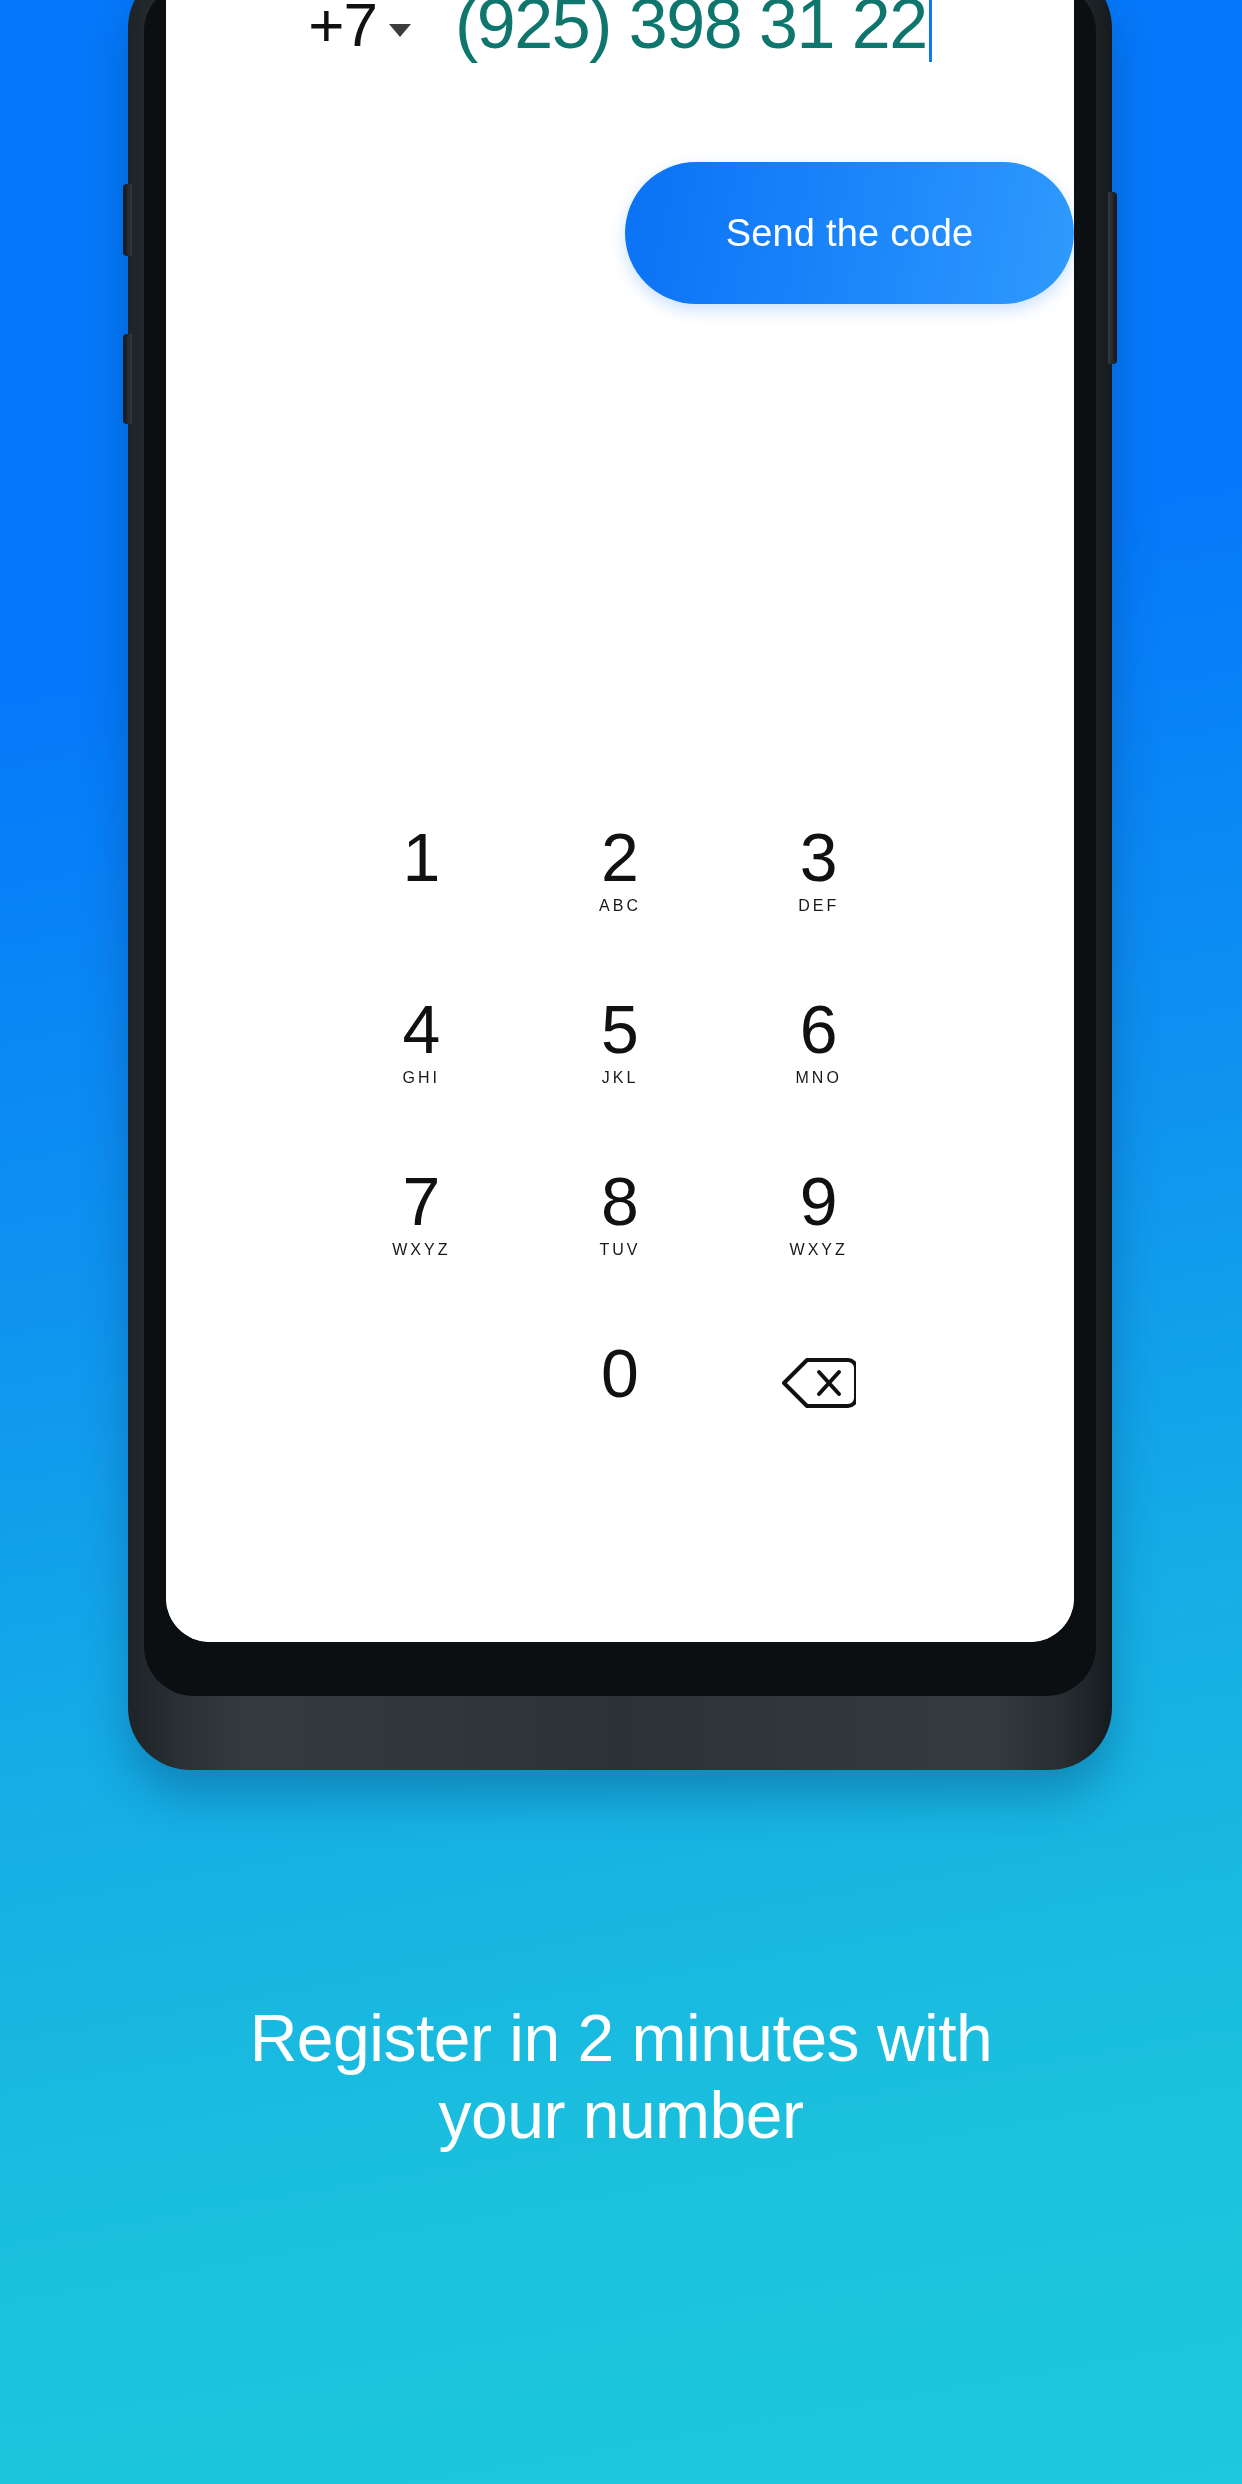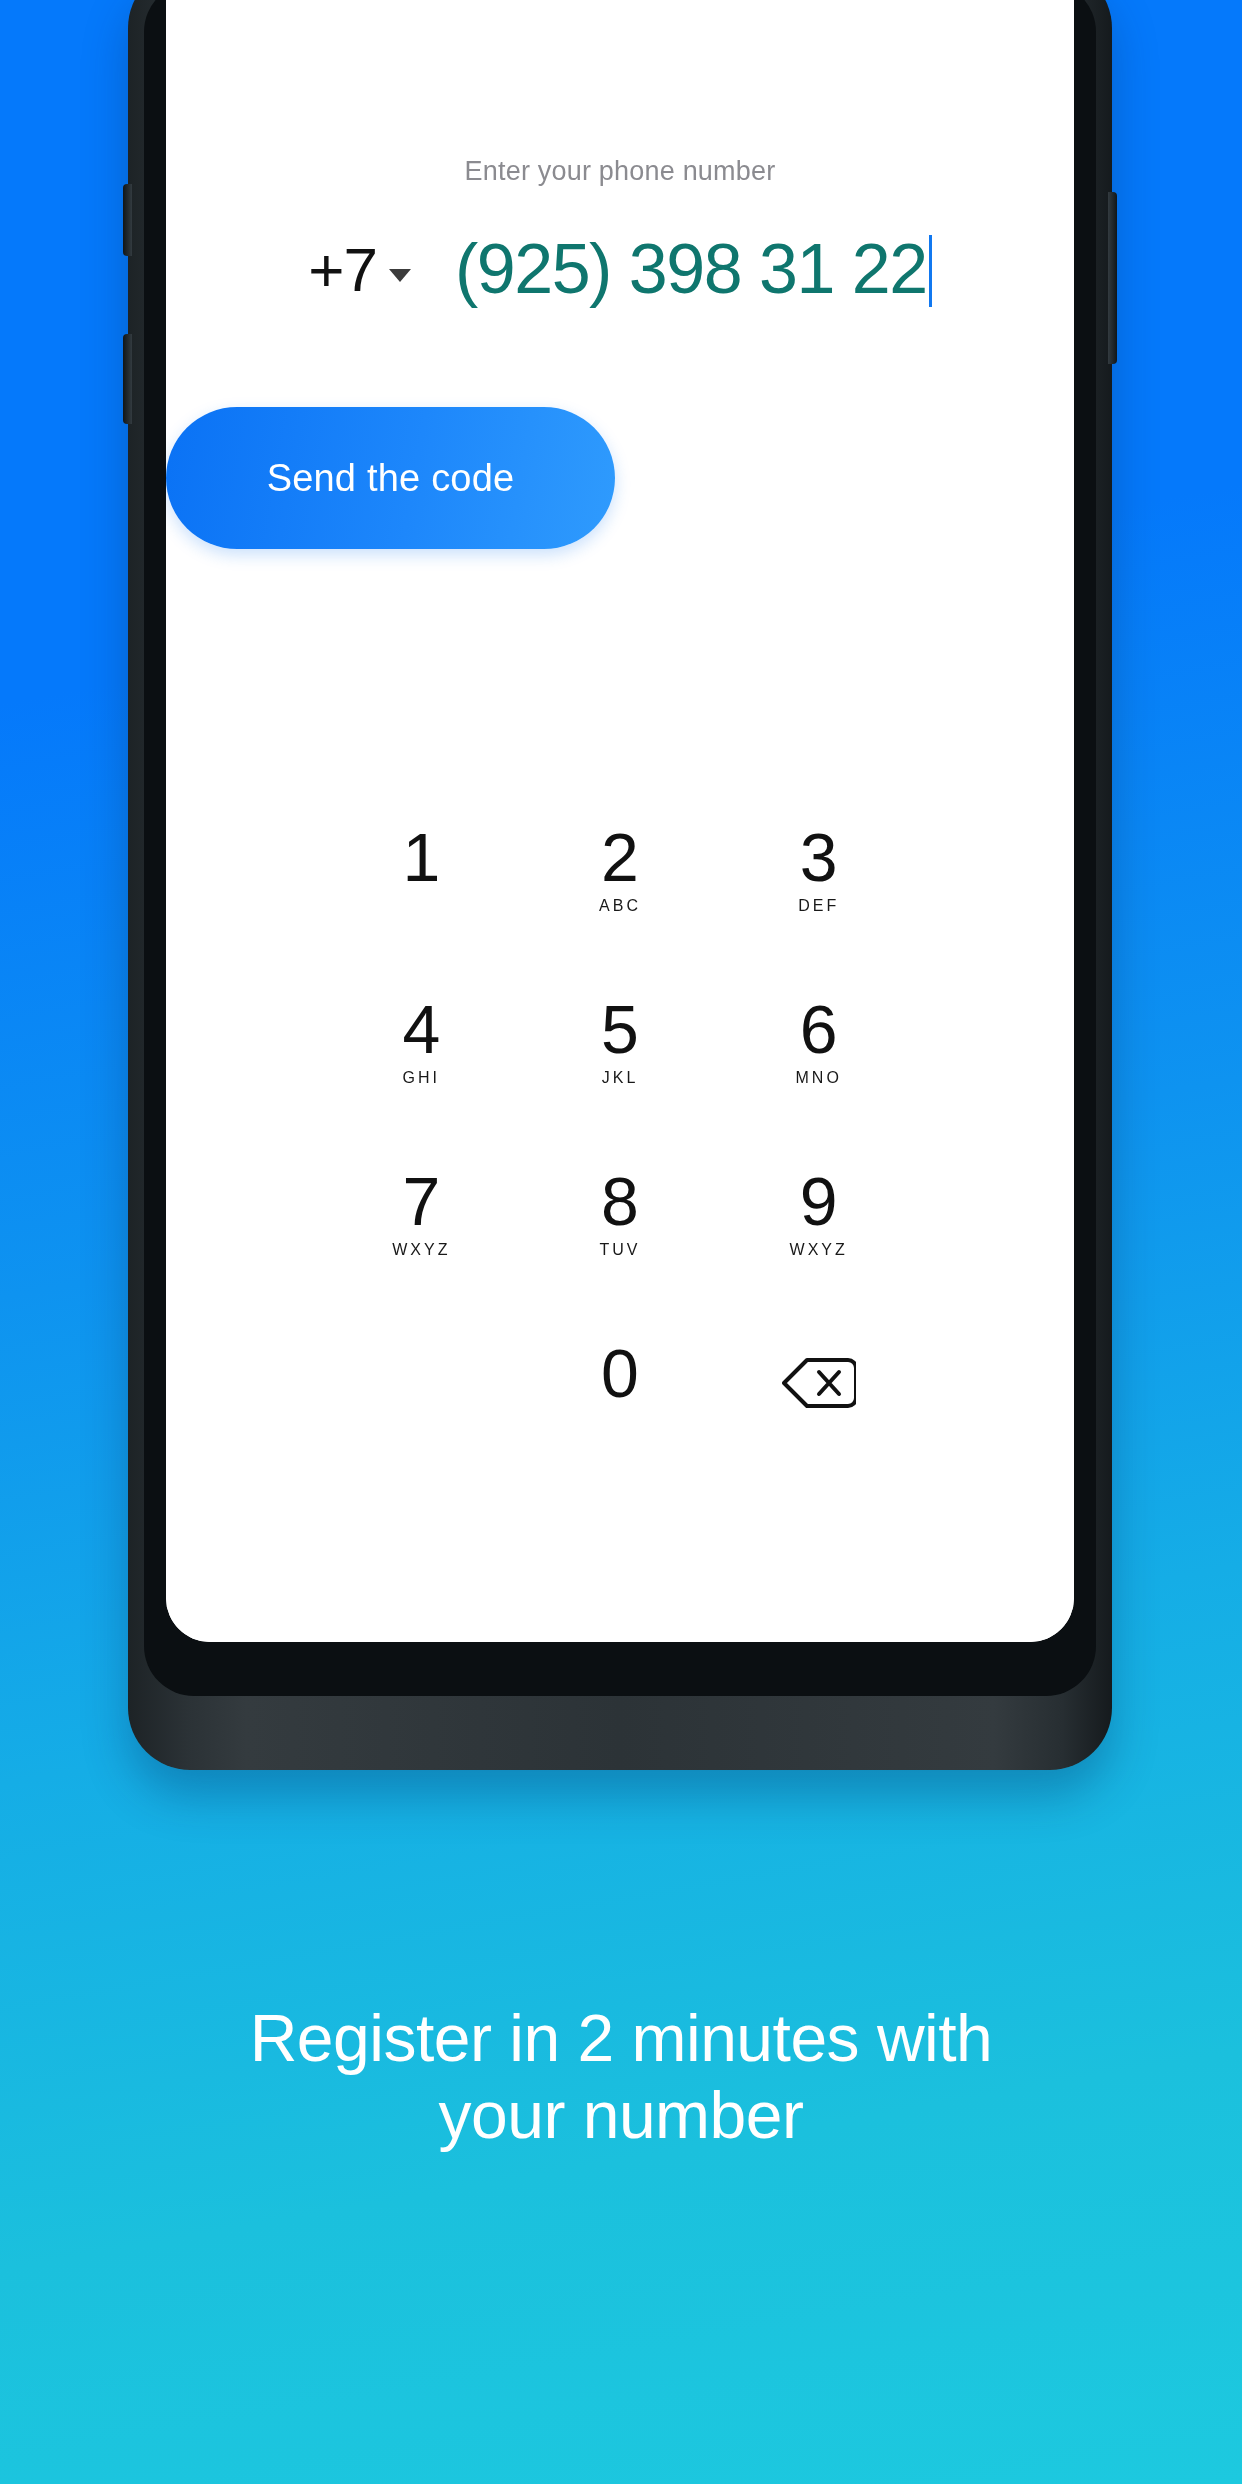--- a/index.html
+++ b/index.html
@@ -109,21 +109,21 @@
     font-weight:400;
   }
   .cursor {
     display:inline-block;
     width:3px; height:72px;
     background:#1178F0;
     vertical-align:-14px;
     margin-left:2px;
   }
 
-  .send-wrap { display:flex; justify-content:flex-start; margin-top:98px; }
+  .send-wrap { display:flex; justify-content:flex-end; margin-top:98px; }
   .send-btn {
     width:449px; height:142px;
     border:none;
     border-radius:71px;
     background:linear-gradient(100deg,#0a72f5 0%,#1d87fb 55%,#2f9bfd 100%);
     color:#fff;
     font-size:38px;
     font-family:"Liberation Sans", sans-serif;
     letter-spacing:.2px;
     cursor:pointer;
@@ -196,21 +196,20 @@
 <div class="device">
 
   <div class="btn-vol-up"></div>
   <div class="btn-vol-down"></div>
   <div class="btn-power"></div>
 
   <div class="device-inner-edge">
     <div class="screen">
       <div class="app">
 
-        <div class="hint">Enter your phone number</div>
 
         <div class="phone-row">
           <div class="cc">
             <span>+7</span>
             <span class="caret-down"></span>
           </div>
           <div class="number">
             <span>(925) 398 31 22</span><span class="cursor"></span>
           </div>
         </div>

